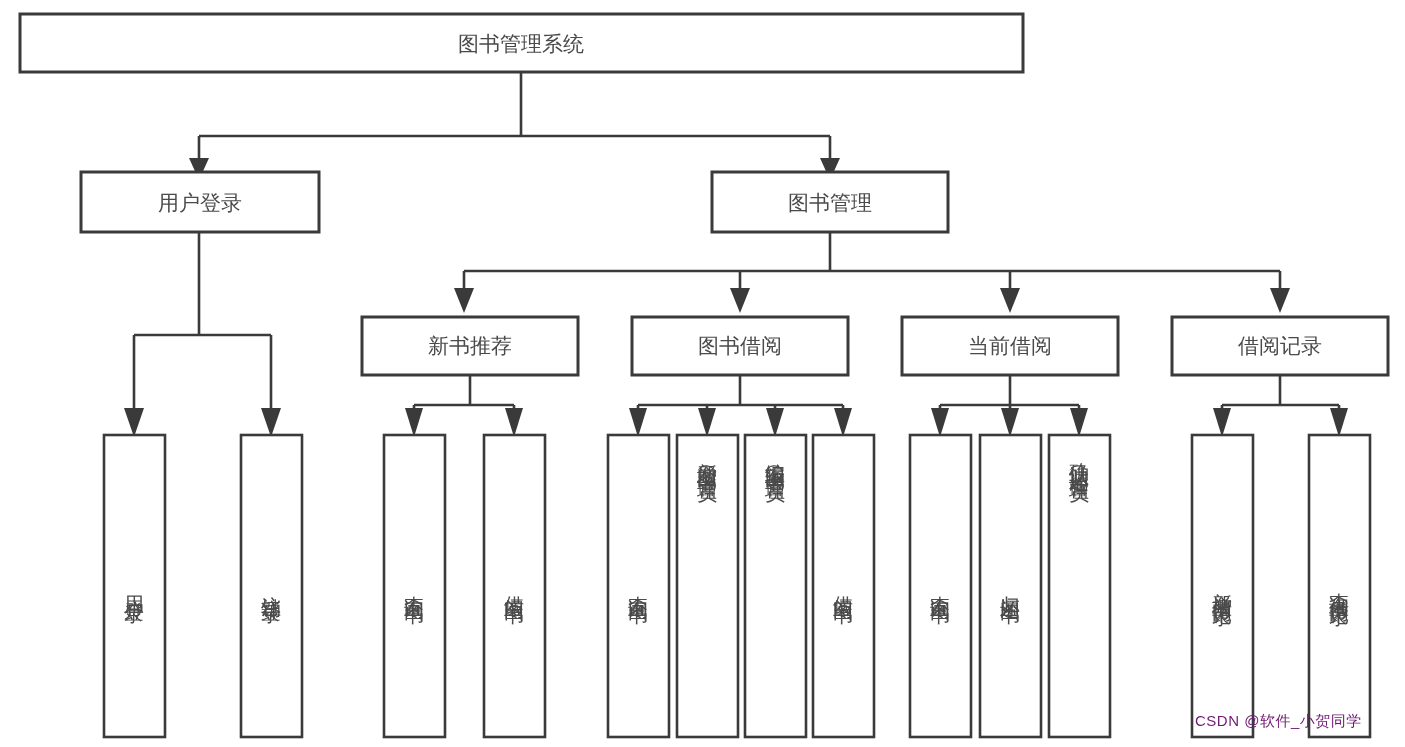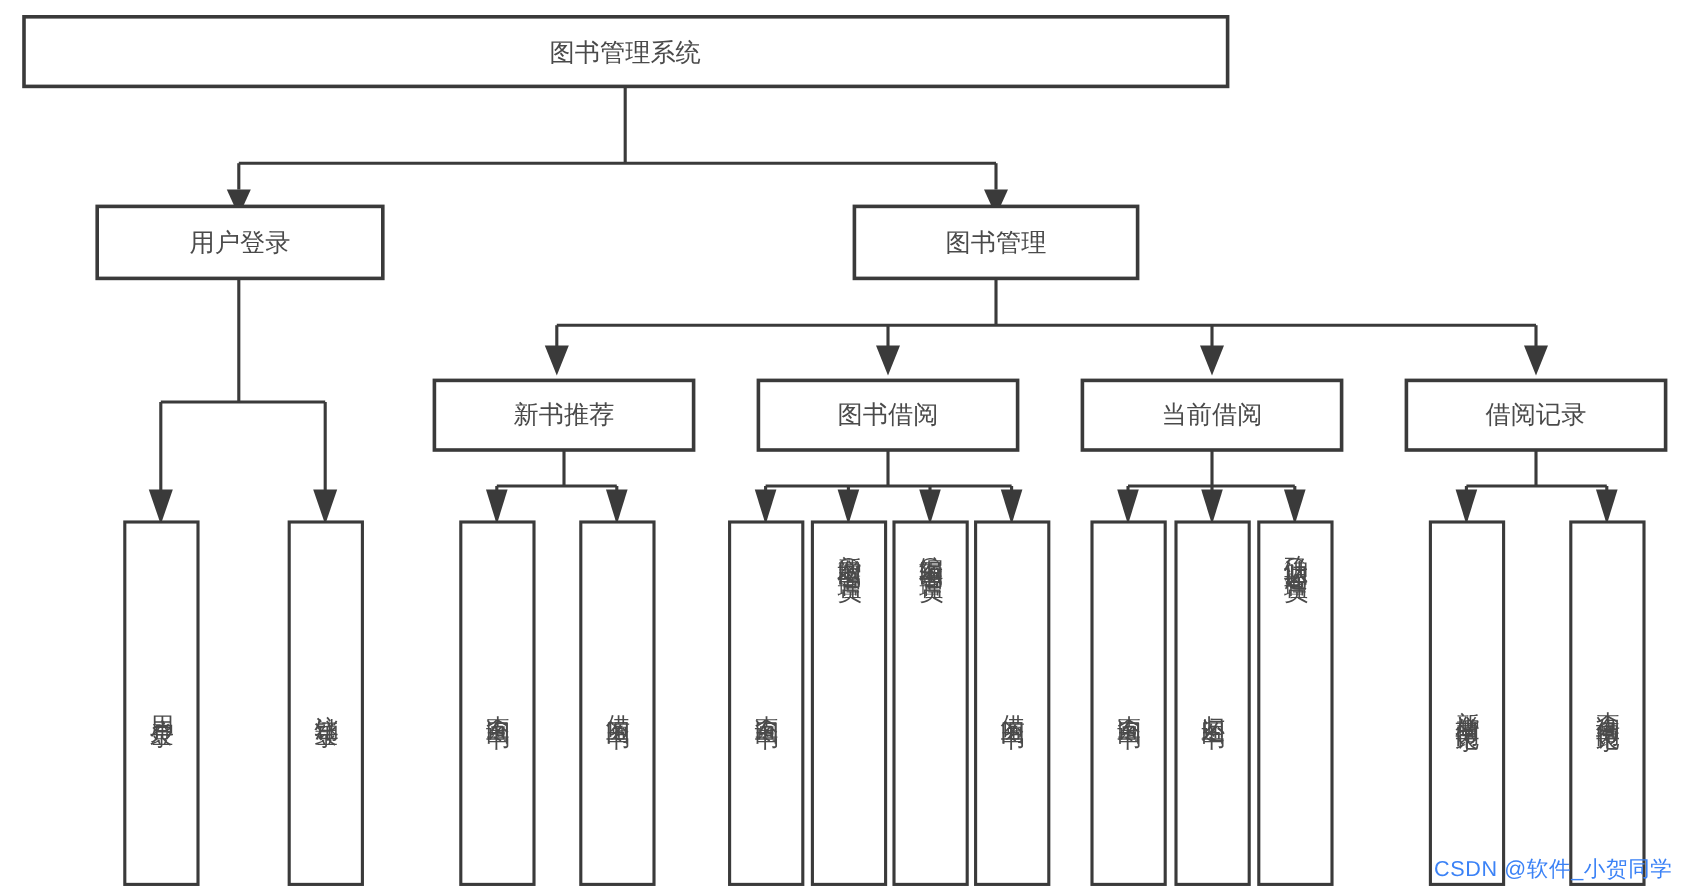--- a/index.html
+++ b/index.html
@@ -65,23 +65,23 @@
     text-align: center;
     display: flex;
     align-items: center;
     justify-content: center;
     white-space: nowrap;
     pointer-events: none;
     user-select: none;
   }
   .watermark {
     position: absolute;
-    color: #3b82f6;
-    font-family: "Liberation Sans", "DejaVu Sans", sans-serif;
-    font-size: 18px;
+    color: #701a75;
+    font-family: "Liberation Sans", "DejaVu Sans", sans-serif;
+    font-size: 15px;
     letter-spacing: 0.5px;
     white-space: nowrap;
     pointer-events: none;
     user-select: none;
   }
 </style>
 </head>
 <body>
 
 <div id="diagram-root">

